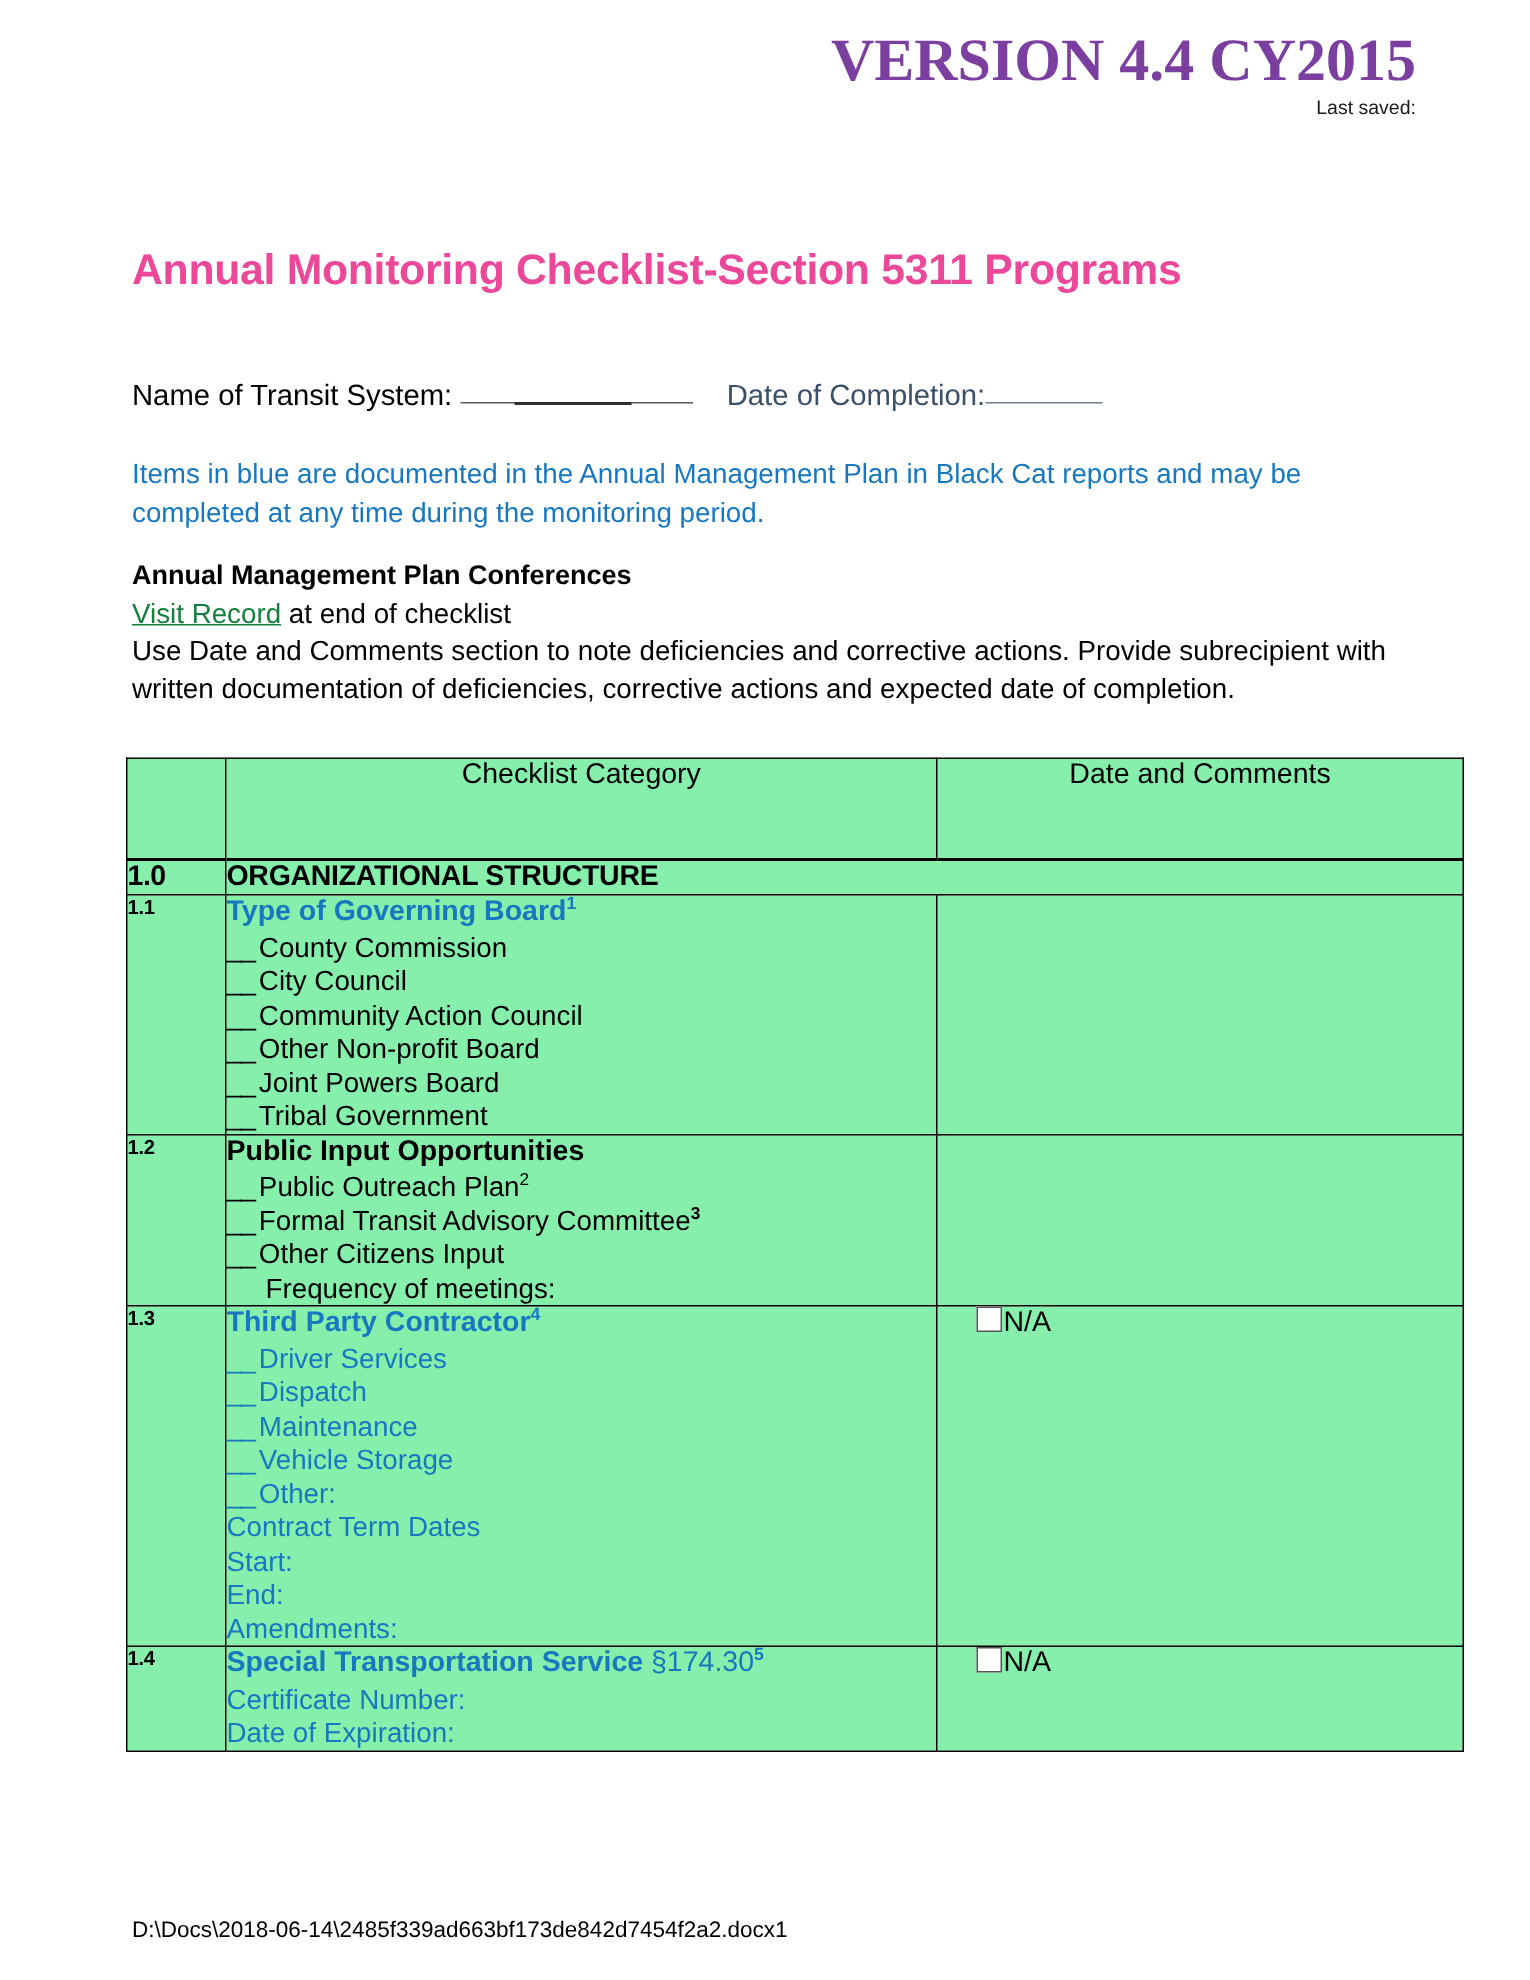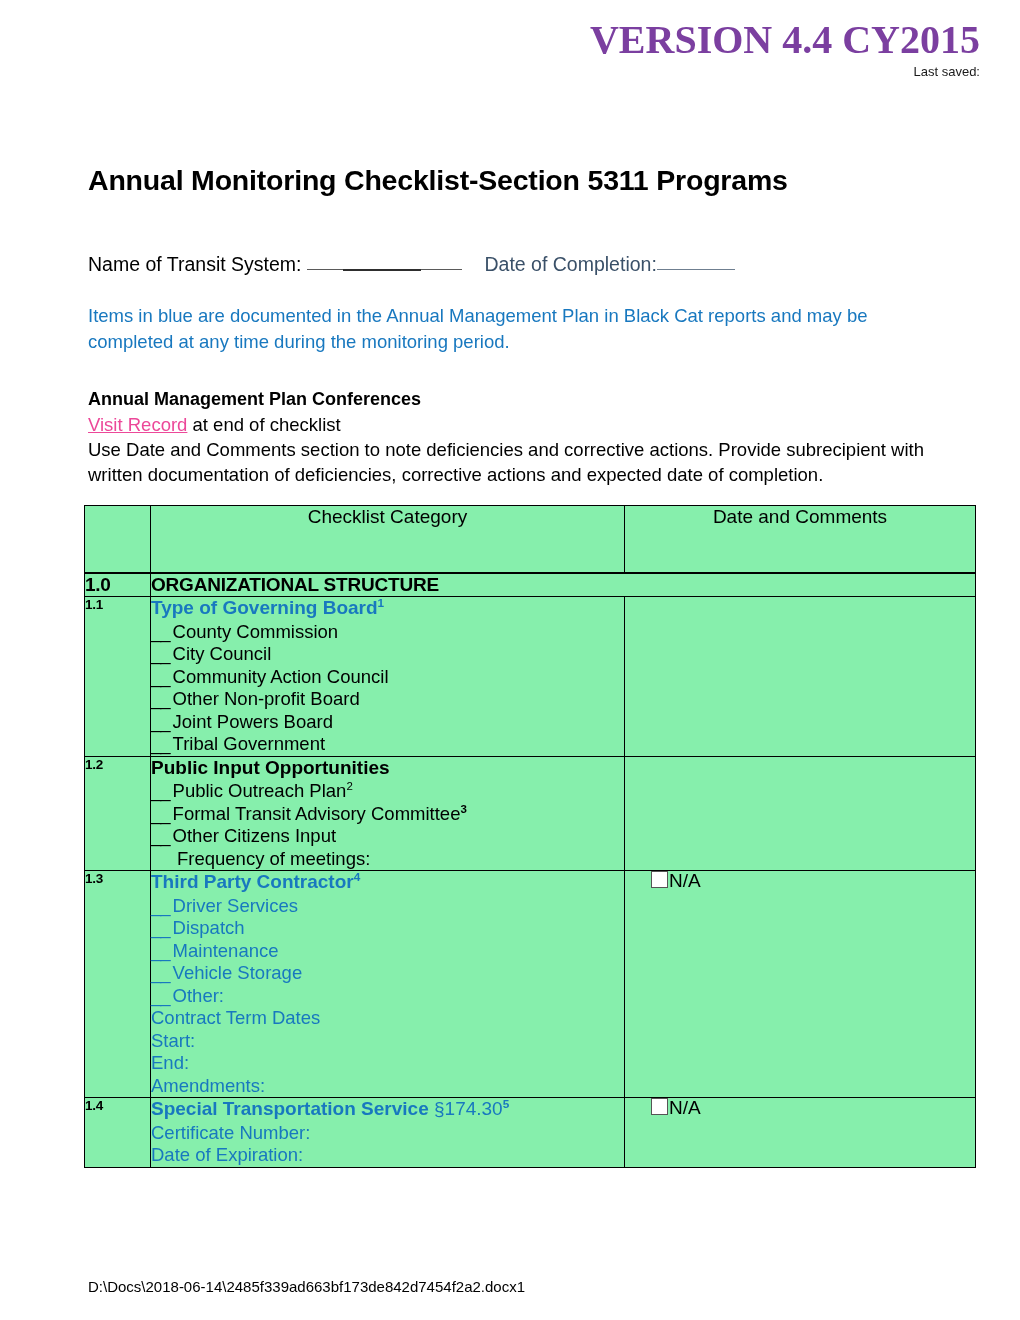--- a/index.html
+++ b/index.html
@@ -23,21 +23,20 @@
     height: 1320px;
   }
 
   
   .header-block {
     position: absolute;
     left: 0;
     top: 18px;
     width: 944px;
     text-align: right;
-    padding-left: 36px;
   }
   .version-title {
     font-family: "Liberation Serif", serif;
     font-weight: bold;
     font-size: 40px;
     line-height: 44px;
     color: #7B3FA0;
     letter-spacing: 0px;
     white-space: nowrap;
   }
@@ -52,21 +51,21 @@
   
   .doc-title {
     position: absolute;
     left: 88px;
     top: 163px;
     width: 880px;
     font-family: "Liberation Sans", sans-serif;
     font-weight: bold;
     font-size: 28.5px;
     line-height: 34px;
-    color: #000000;
+    color: #ec4899;
     letter-spacing: -0.2px;
   }
 
   
   .namedate-line {
     position: absolute;
     left: 88px;
     top: 251px;
     width: 880px;
     font-size: 19.5px;
@@ -112,24 +111,23 @@
     left: 88px;
     top: 371px;
     width: 840px;
     font-size: 18.5px;
     line-height: 25px;
     color: #000000;
   }
   .conf-heading {
     font-weight: bold;
     font-size: 18px;
-    margin-top: 16px;
   }
   .visit-link {
-    color: #ec4899;
+    color: #15803d;
     text-decoration: underline;
   }
 
   
   .checklist-table {
     position: absolute;
     left: 84px;
     top: 505px;
     width: 891px;
     border-collapse: collapse;

